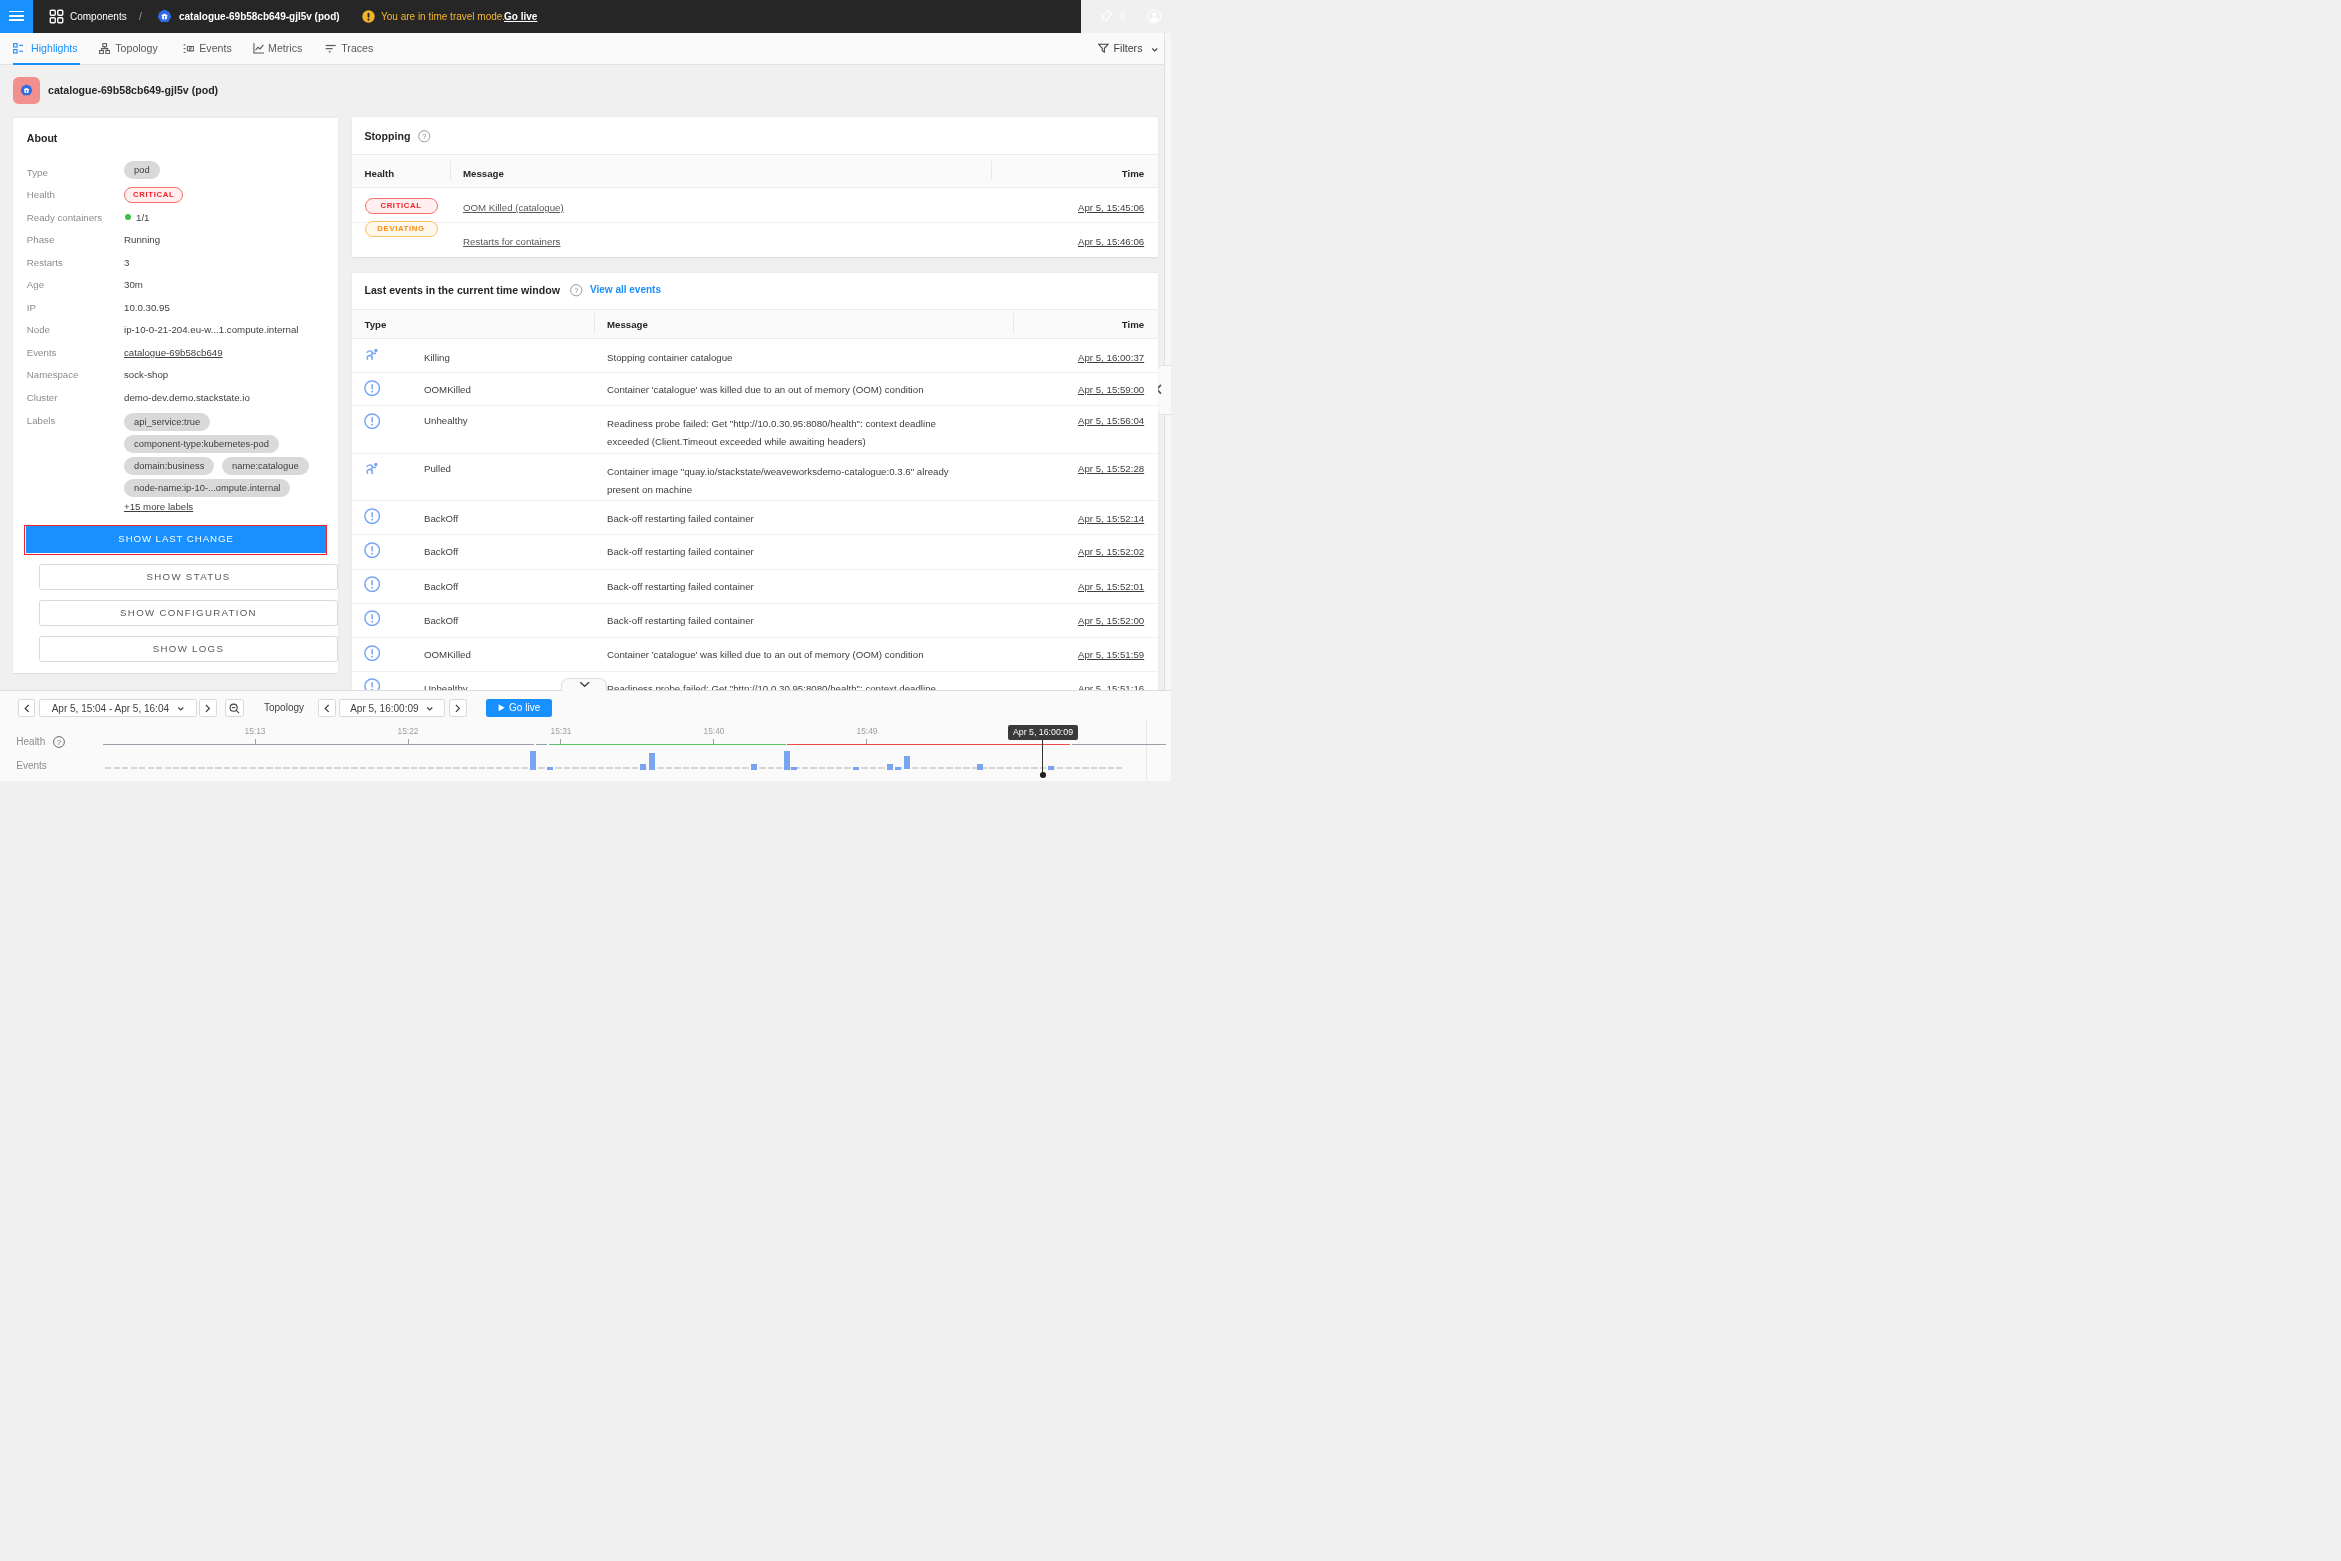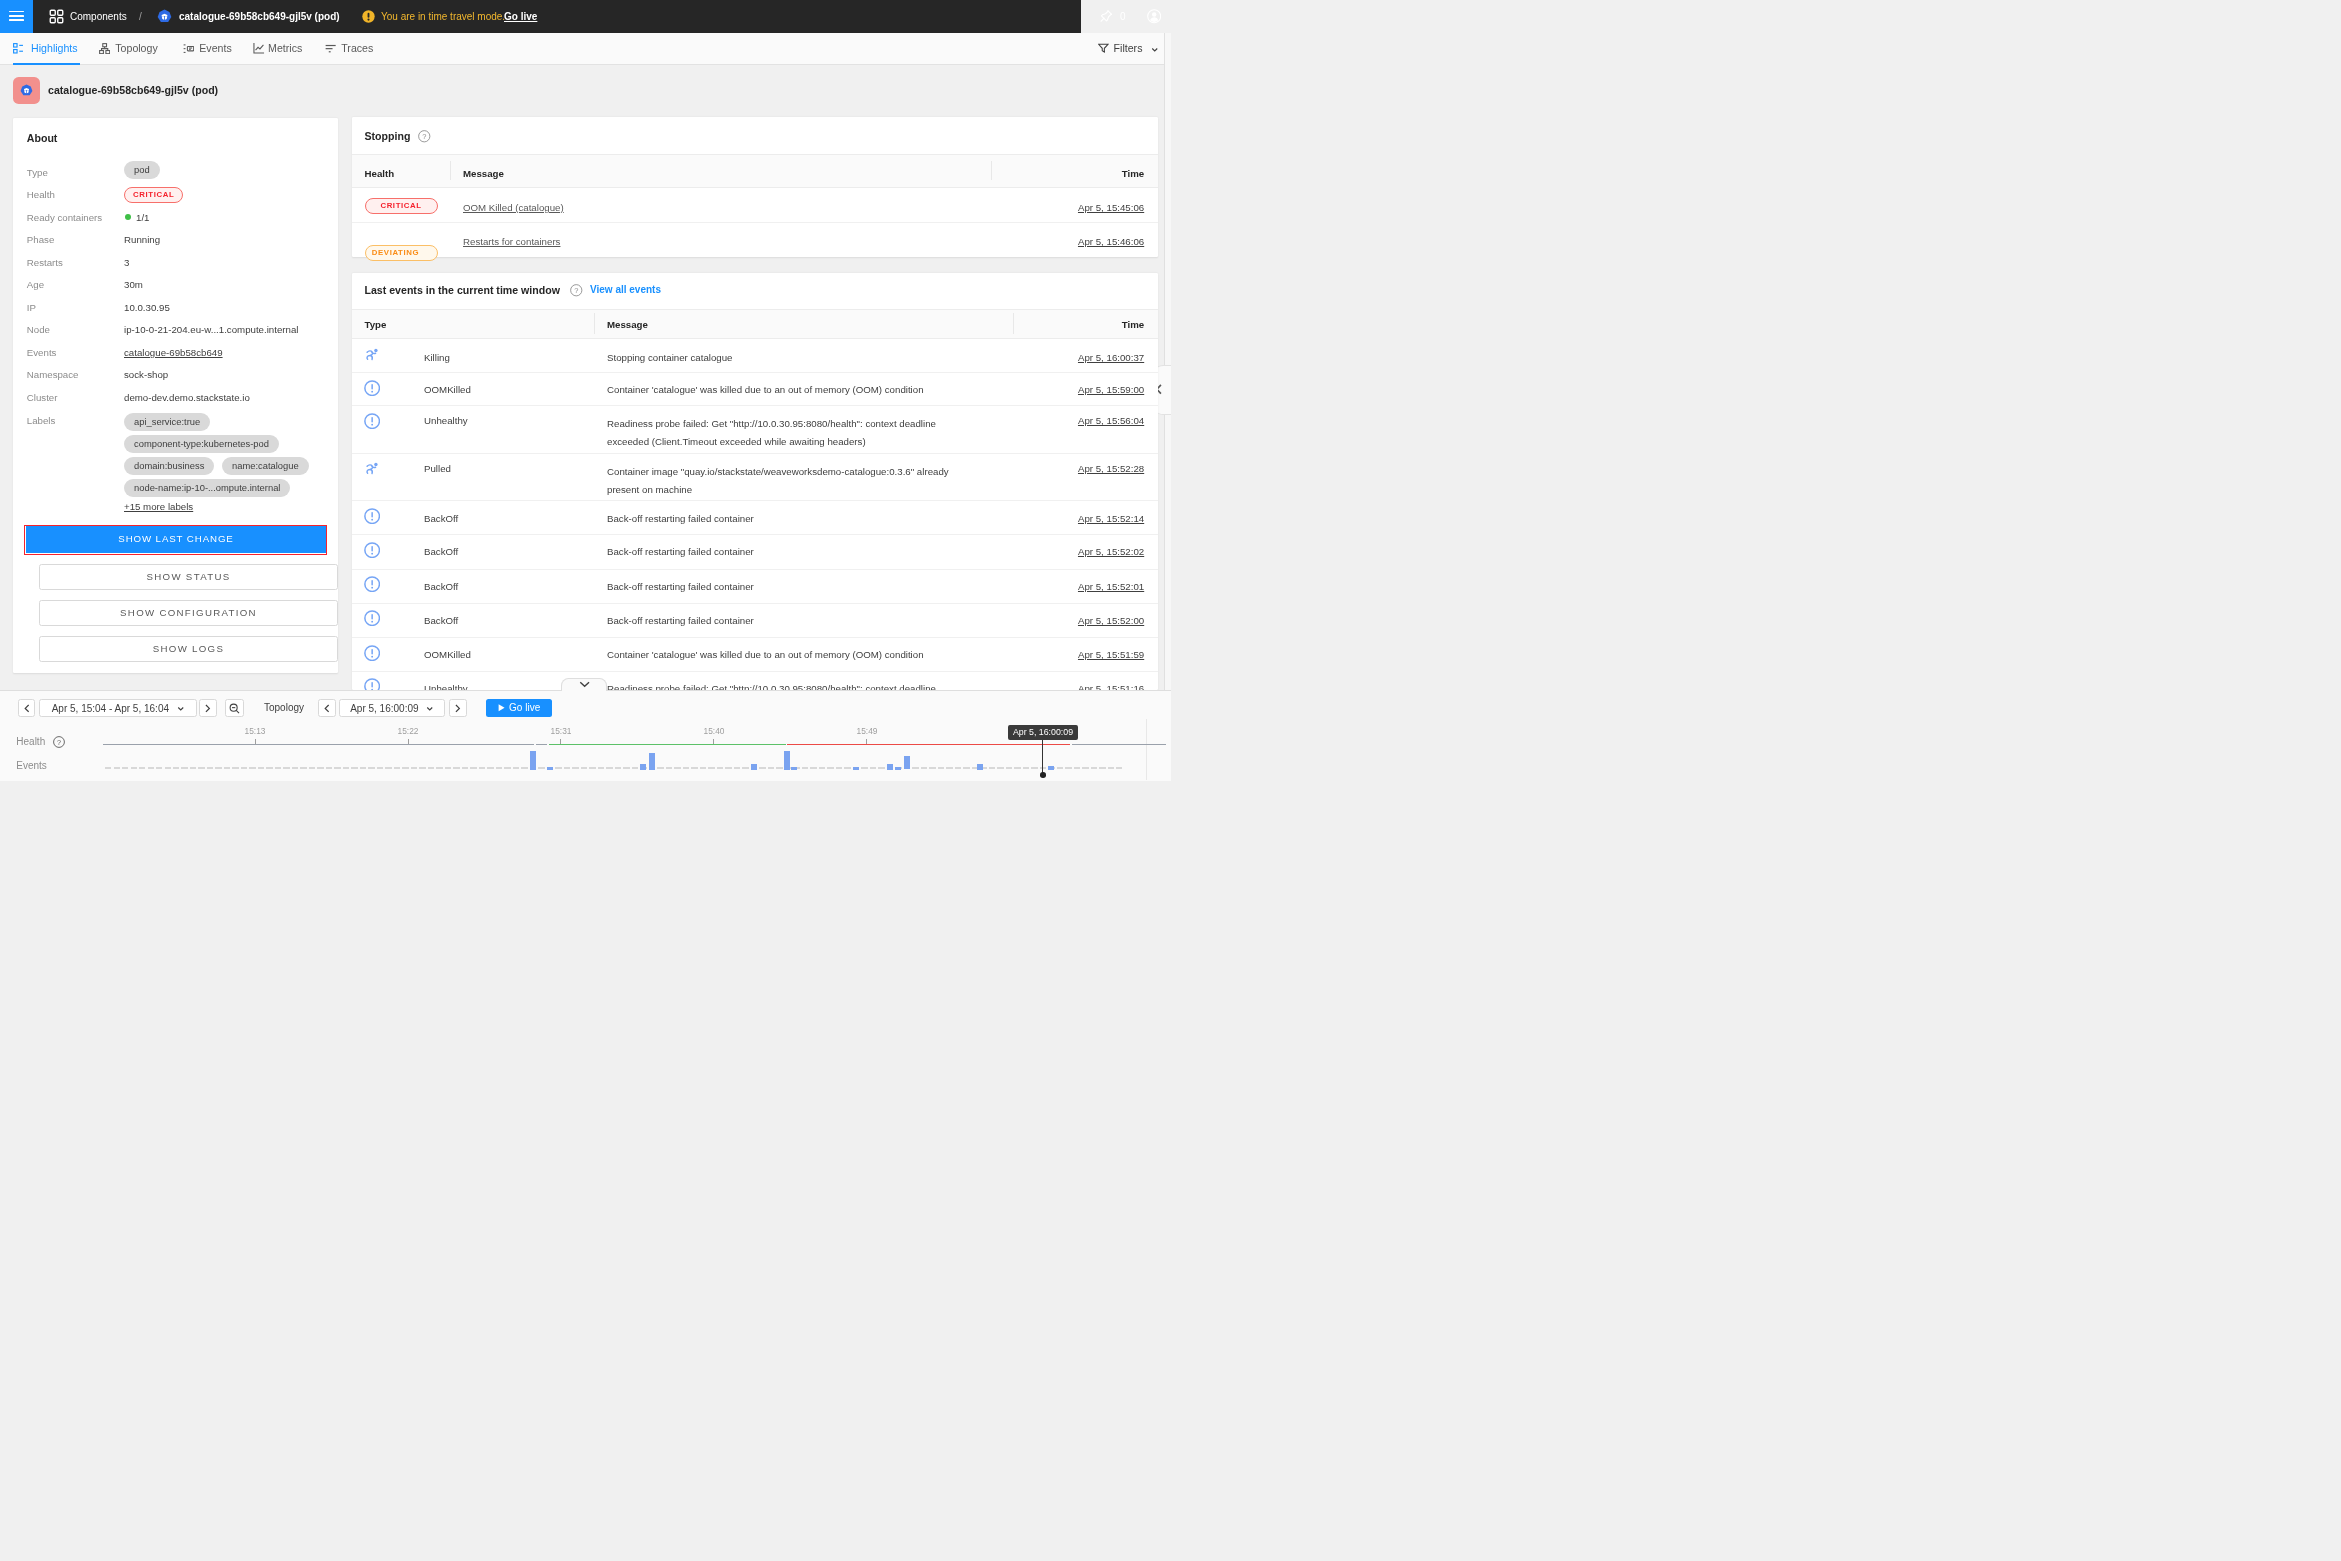--- a/index.html
+++ b/index.html
@@ -217,21 +217,21 @@
   <div class="abs" style="left:0;top:37px;width:100%;height:34px;background:#fafafa;border-top:0.6px solid #ececec;border-bottom:0.6px solid #ececec;"></div>
   <div class="abs" style="left:12.5px;top:51px;font-weight:bold;font-size:9.7px;color:#262626;">Health</div>
   <div class="abs" style="left:111px;top:51px;font-weight:bold;font-size:9.7px;color:#262626;">Message</div>
   <div class="abs" style="right:13.8px;top:51px;font-weight:bold;font-size:9.7px;color:#262626;">Time</div>
   <div class="sep-v" style="left:98px;top:44px;height:19px;"></div>
   <div class="sep-v" style="left:639px;top:44px;height:19px;"></div>
   <div class="chip-crit" style="position:absolute;left:12.5px;top:81px;width:73px;text-align:center;">CRITICAL</div>
   <div class="abs" style="left:111px;top:85px;"><a class="gray" style="font-size:9.7px;">OOM Killed (catalogue)</a></div>
   <div class="time" style="top:85px;">Apr 5, 15:45:06</div>
   <div class="row-line" style="top:105px;"></div>
-  <div class="chip-dev" style="position:absolute;left:12.5px;top:128px;width:73px;text-align:left;">DEVIATING</div>
+  <div class="chip-dev" style="position:absolute;left:12.5px;top:104px;width:73px;text-align:center;">DEVIATING</div>
   <div class="abs" style="left:111px;top:119px;"><a class="gray" style="font-size:9.7px;">Restarts for containers</a></div>
   <div class="time" style="top:119px;">Apr 5, 15:46:06</div>
 </div>
 
 <div class="card" id="evcard" style="left:352px;top:273px;width:806px;height:417px;box-shadow:0 0.6px 1.9px rgba(0,0,0,0.09);overflow:hidden;">
   <div class="cardtitle" style="position:absolute;left:12.5px;top:11.3px;">Last events in the current time window</div>
   <svg class="abs" style="left:218px;top:11.3px" width="12.5" height="12.5" viewBox="0 0 20 20">
     <circle cx="10" cy="10" r="9" fill="none" stroke="#8c8c8c" stroke-width="1.4"></circle>
     <text x="10" y="14.2" text-anchor="middle" font-size="12" fill="#8c8c8c" font-family="Liberation Sans">?</text>
   </svg>

